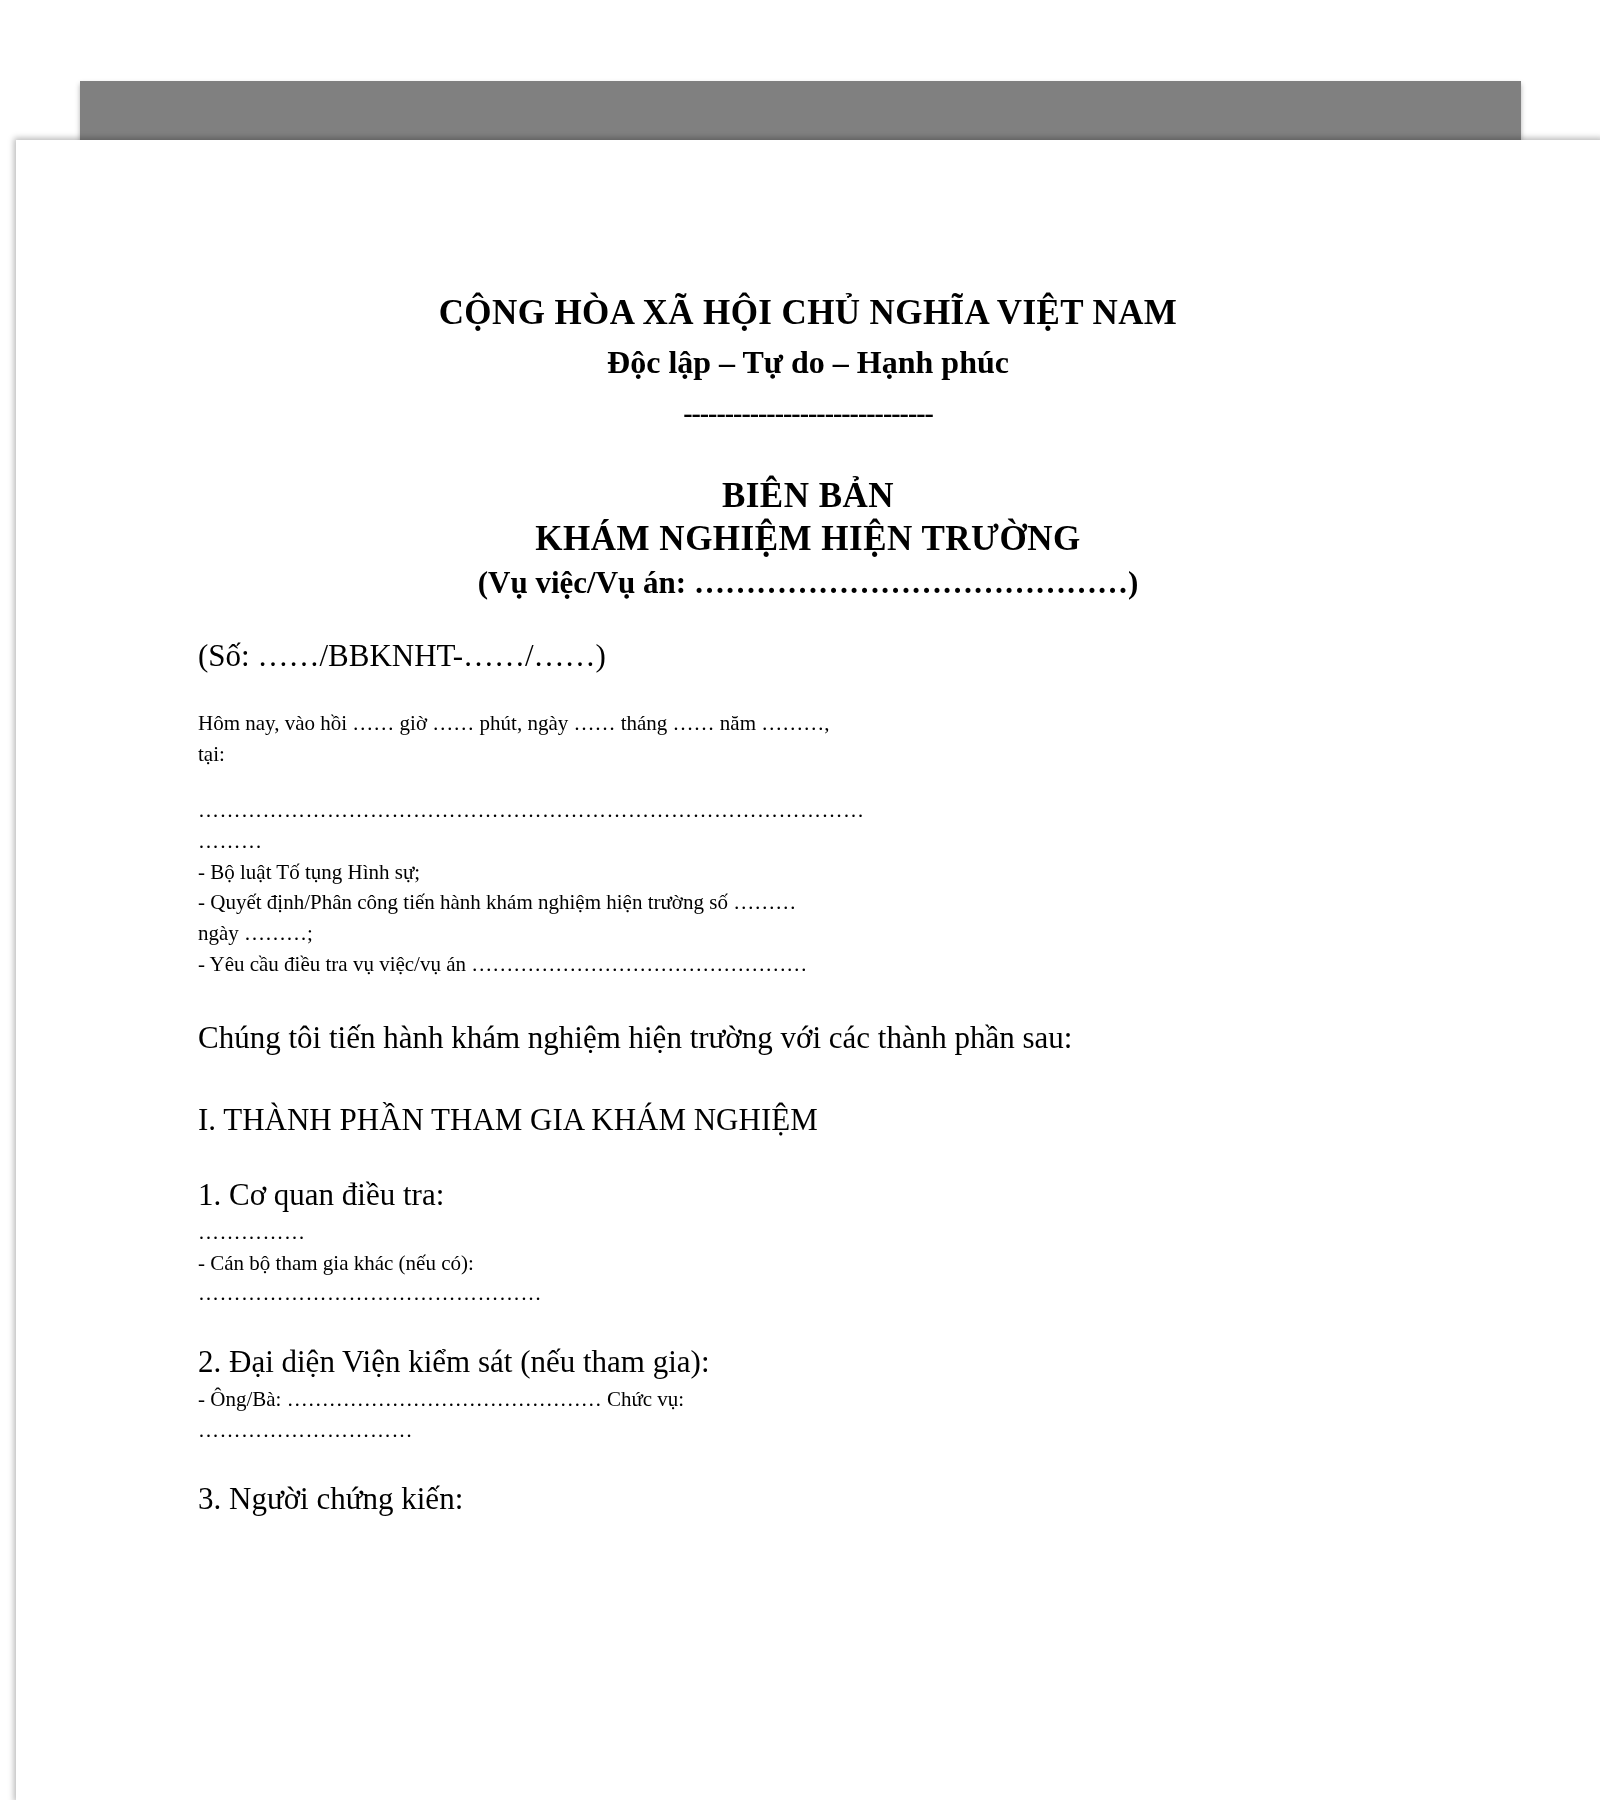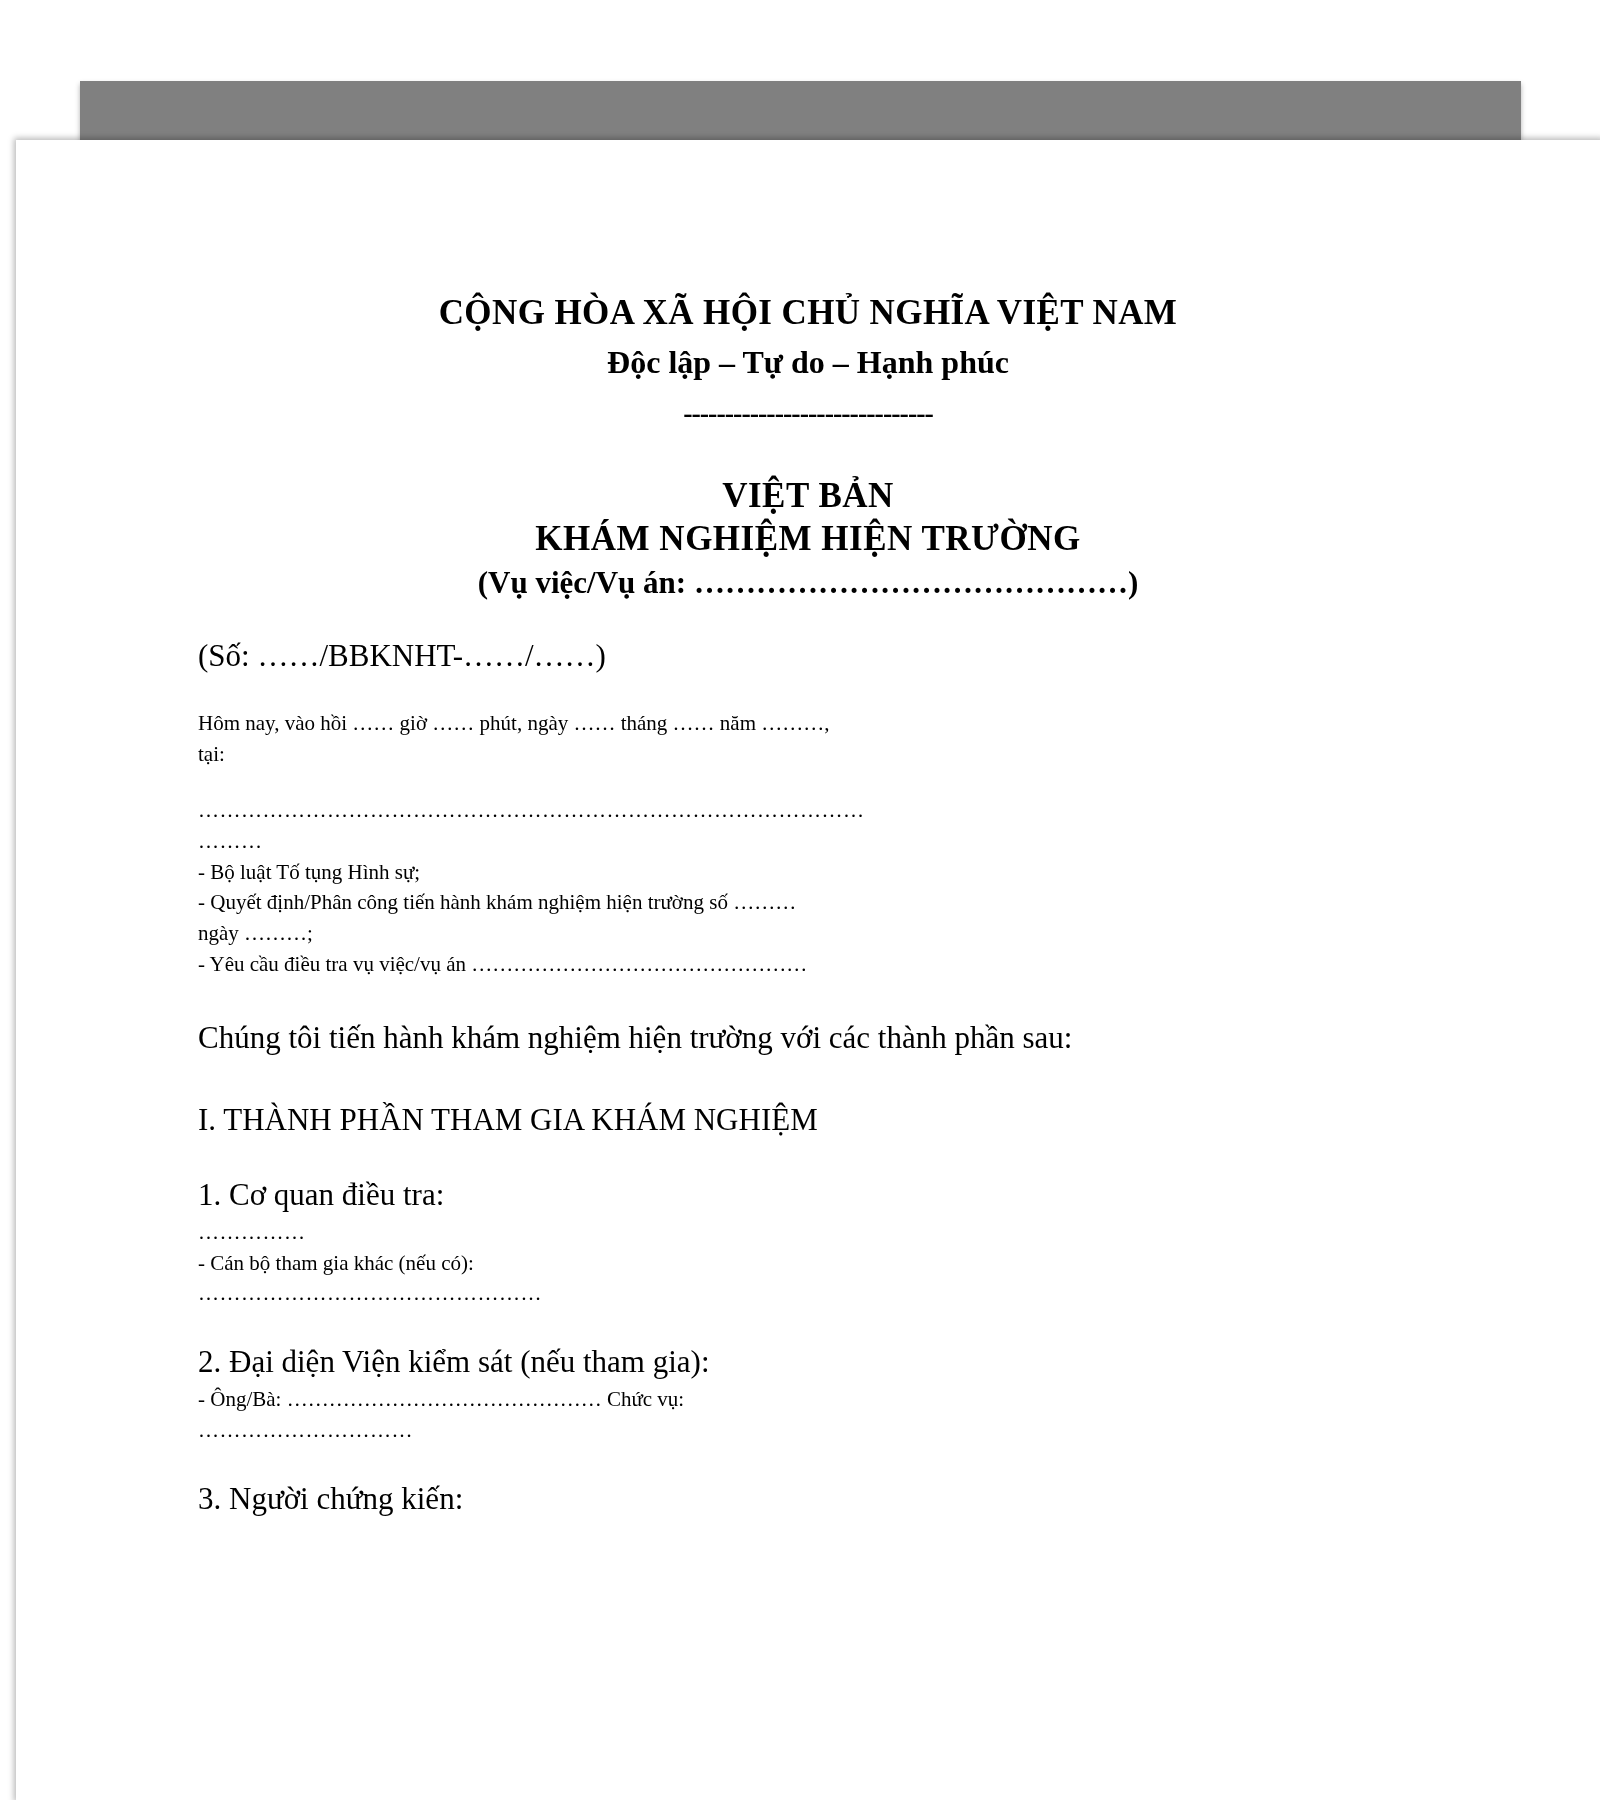--- a/index.html
+++ b/index.html
@@ -120,21 +120,21 @@
 
 <div id="page-sheet">
   <div id="doc-body">
 
     <div class="nation-title ctr">CỘNG HÒA XÃ HỘI CHỦ NGHĨA VIỆT NAM</div>
 
     <div class="nation-motto ctr">Độc lập – Tự do – Hạnh phúc</div>
 
     <div class="rule-dashes ctr">------------------------------</div>
 
-    <div class="doc-title-1 ctr">VIỆT BẢN</div>
+    <div class="doc-title-1 ctr">BIÊN BẢN</div>
 
     <div class="doc-title-2 ctr">KHÁM NGHIỆM HIỆN TRƯỜNG</div>
 
     <div class="doc-subtitle ctr">(Vụ việc/Vụ án: ……………………………………)</div>
 
     <div class="para">(Số: ……/BBKNHT-……/……)</div>
 
     <div class="block-lines" style="margin-top:30px;">
       <span class="ln">Hôm nay, vào hồi …… giờ …… phút, ngày …… tháng …… năm ………,</span>
       <span class="ln">tại:</span>

